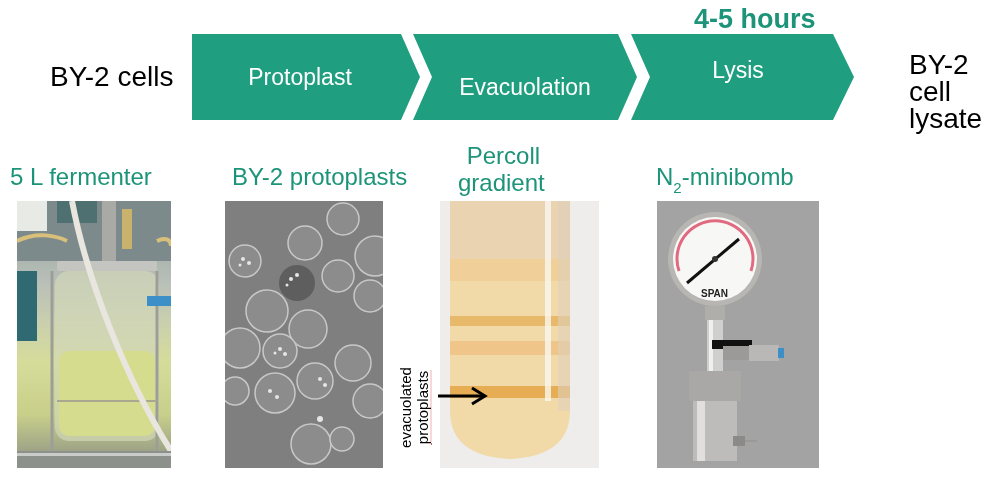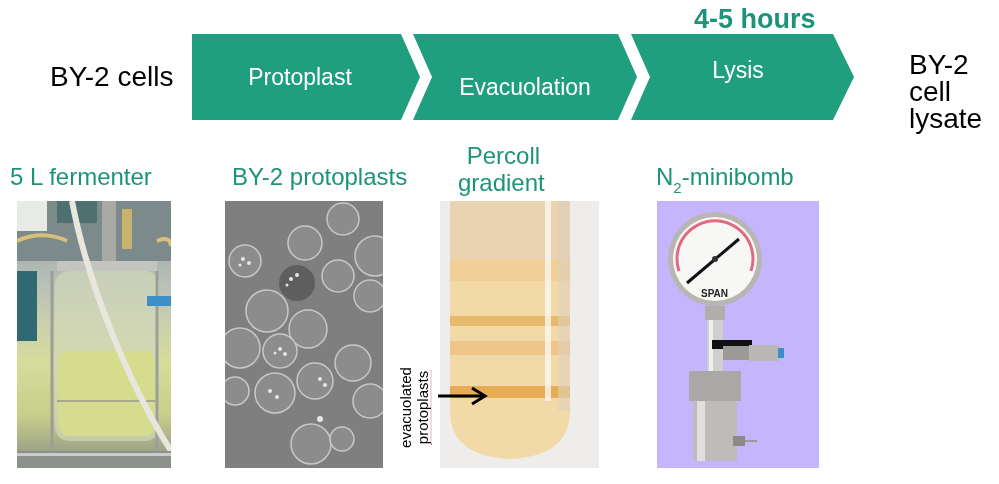--- a/index.html
+++ b/index.html
@@ -135,21 +135,21 @@
   <div style="position:absolute; left:-40px; top:50px; width:130px; transform:rotate(-90deg); transform-origin:center; font-size:15px; line-height:17px; color:#000; text-align:center;">
     <div>evacuolated</div>
     <div style="border-bottom:1px dotted #e06060; display:inline-block;">protoplasts</div>
   </div>
 </div>
 <svg class="abs" style="left:438px; top:386px;" width="52" height="20">
   <line x1="0" y1="10" x2="46" y2="10" stroke="#000" stroke-width="3"></line>
   <polyline points="34,2 47,10 34,18" fill="none" stroke="#000" stroke-width="3"></polyline>
 </svg>
 
-<div class="photo" style="left:657px; top:201px; width:162px; height:267px; background:#c4b5fd;">
+<div class="photo" style="left:657px; top:201px; width:162px; height:267px; background:#a3a3a3;">
   <svg width="162" height="267">
     <circle cx="58" cy="58" r="47" fill="#b8b6b3"></circle>
     <circle cx="58" cy="58" r="42" fill="#f7f7f5"></circle>
     <path d="M22,70 A38,38 0 1 1 94,70" fill="none" stroke="#e06a80" stroke-width="3"></path>
     <line x1="30" y1="82" x2="82" y2="38" stroke="#111" stroke-width="3"></line>
     <circle cx="58" cy="58" r="3" fill="#333"></circle>
     <text x="44" y="96" font-size="10" fill="#222" font-family="Liberation Sans, sans-serif" font-weight="bold">SPAN</text>
     <rect x="48" y="105" width="20" height="14" fill="#b0aeab"></rect>
     <rect x="50" y="119" width="16" height="55" fill="#cfcfcd"></rect>
     <rect x="52" y="119" width="4" height="55" fill="#f0f0ee"></rect>

